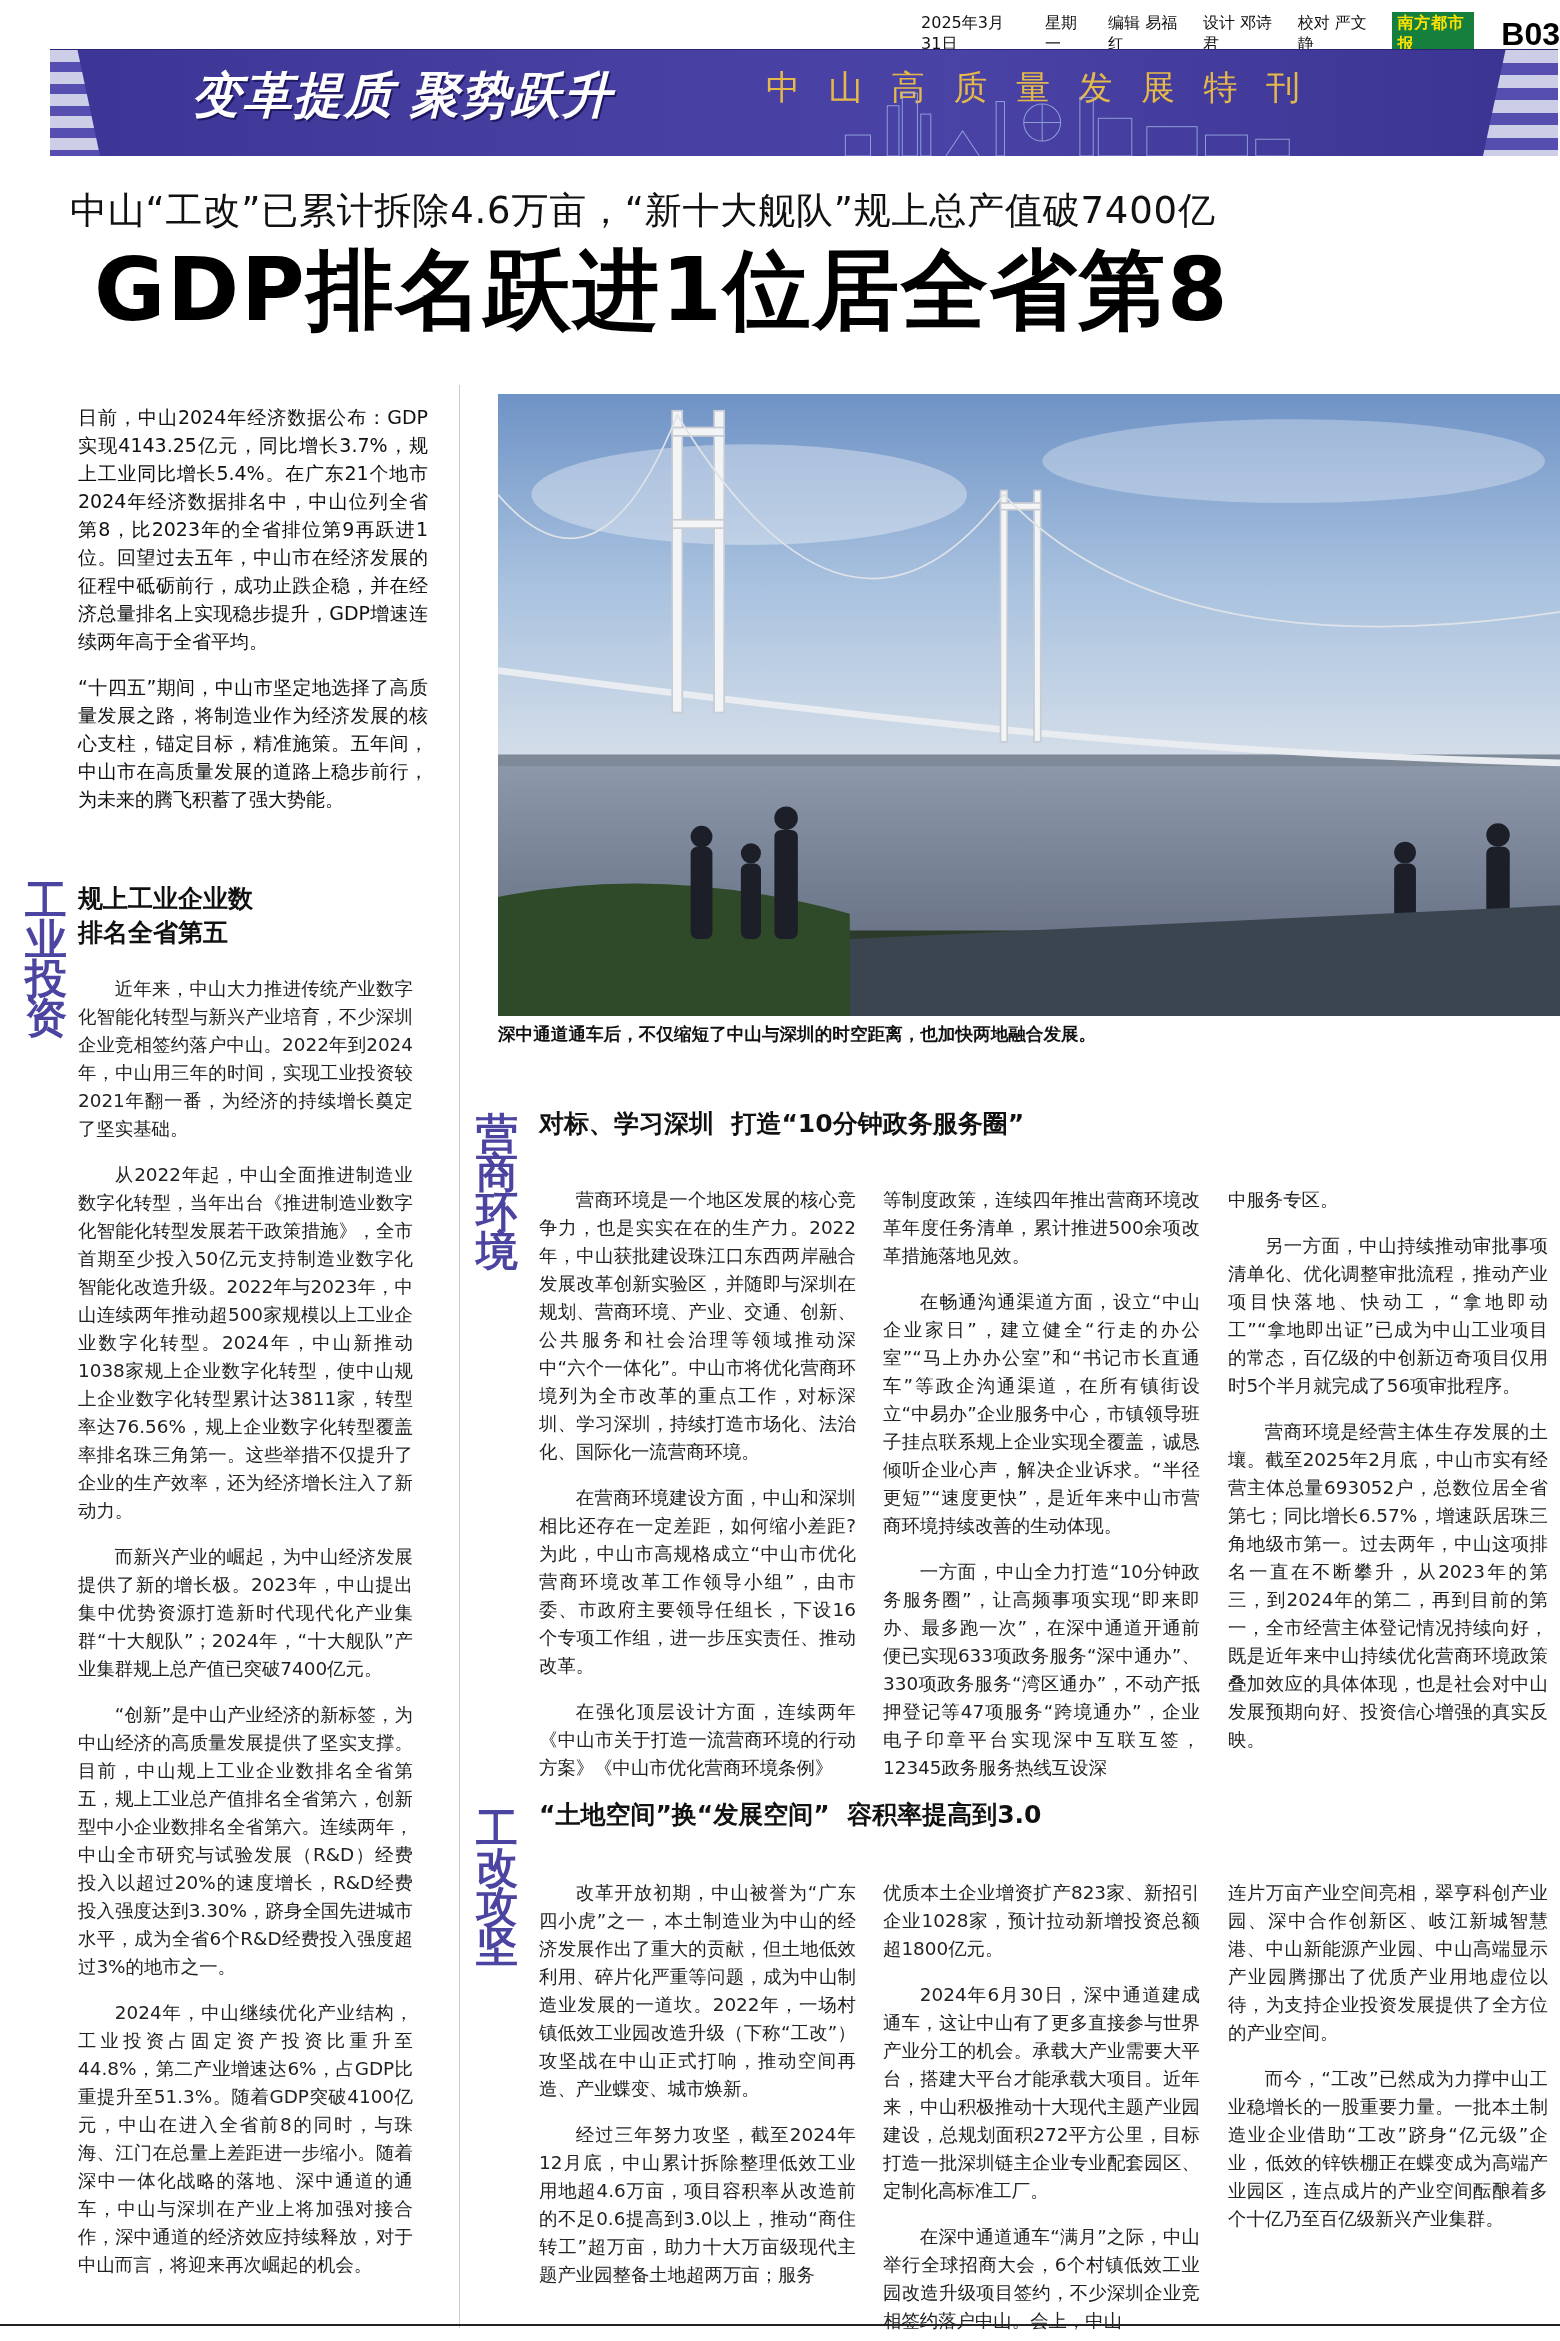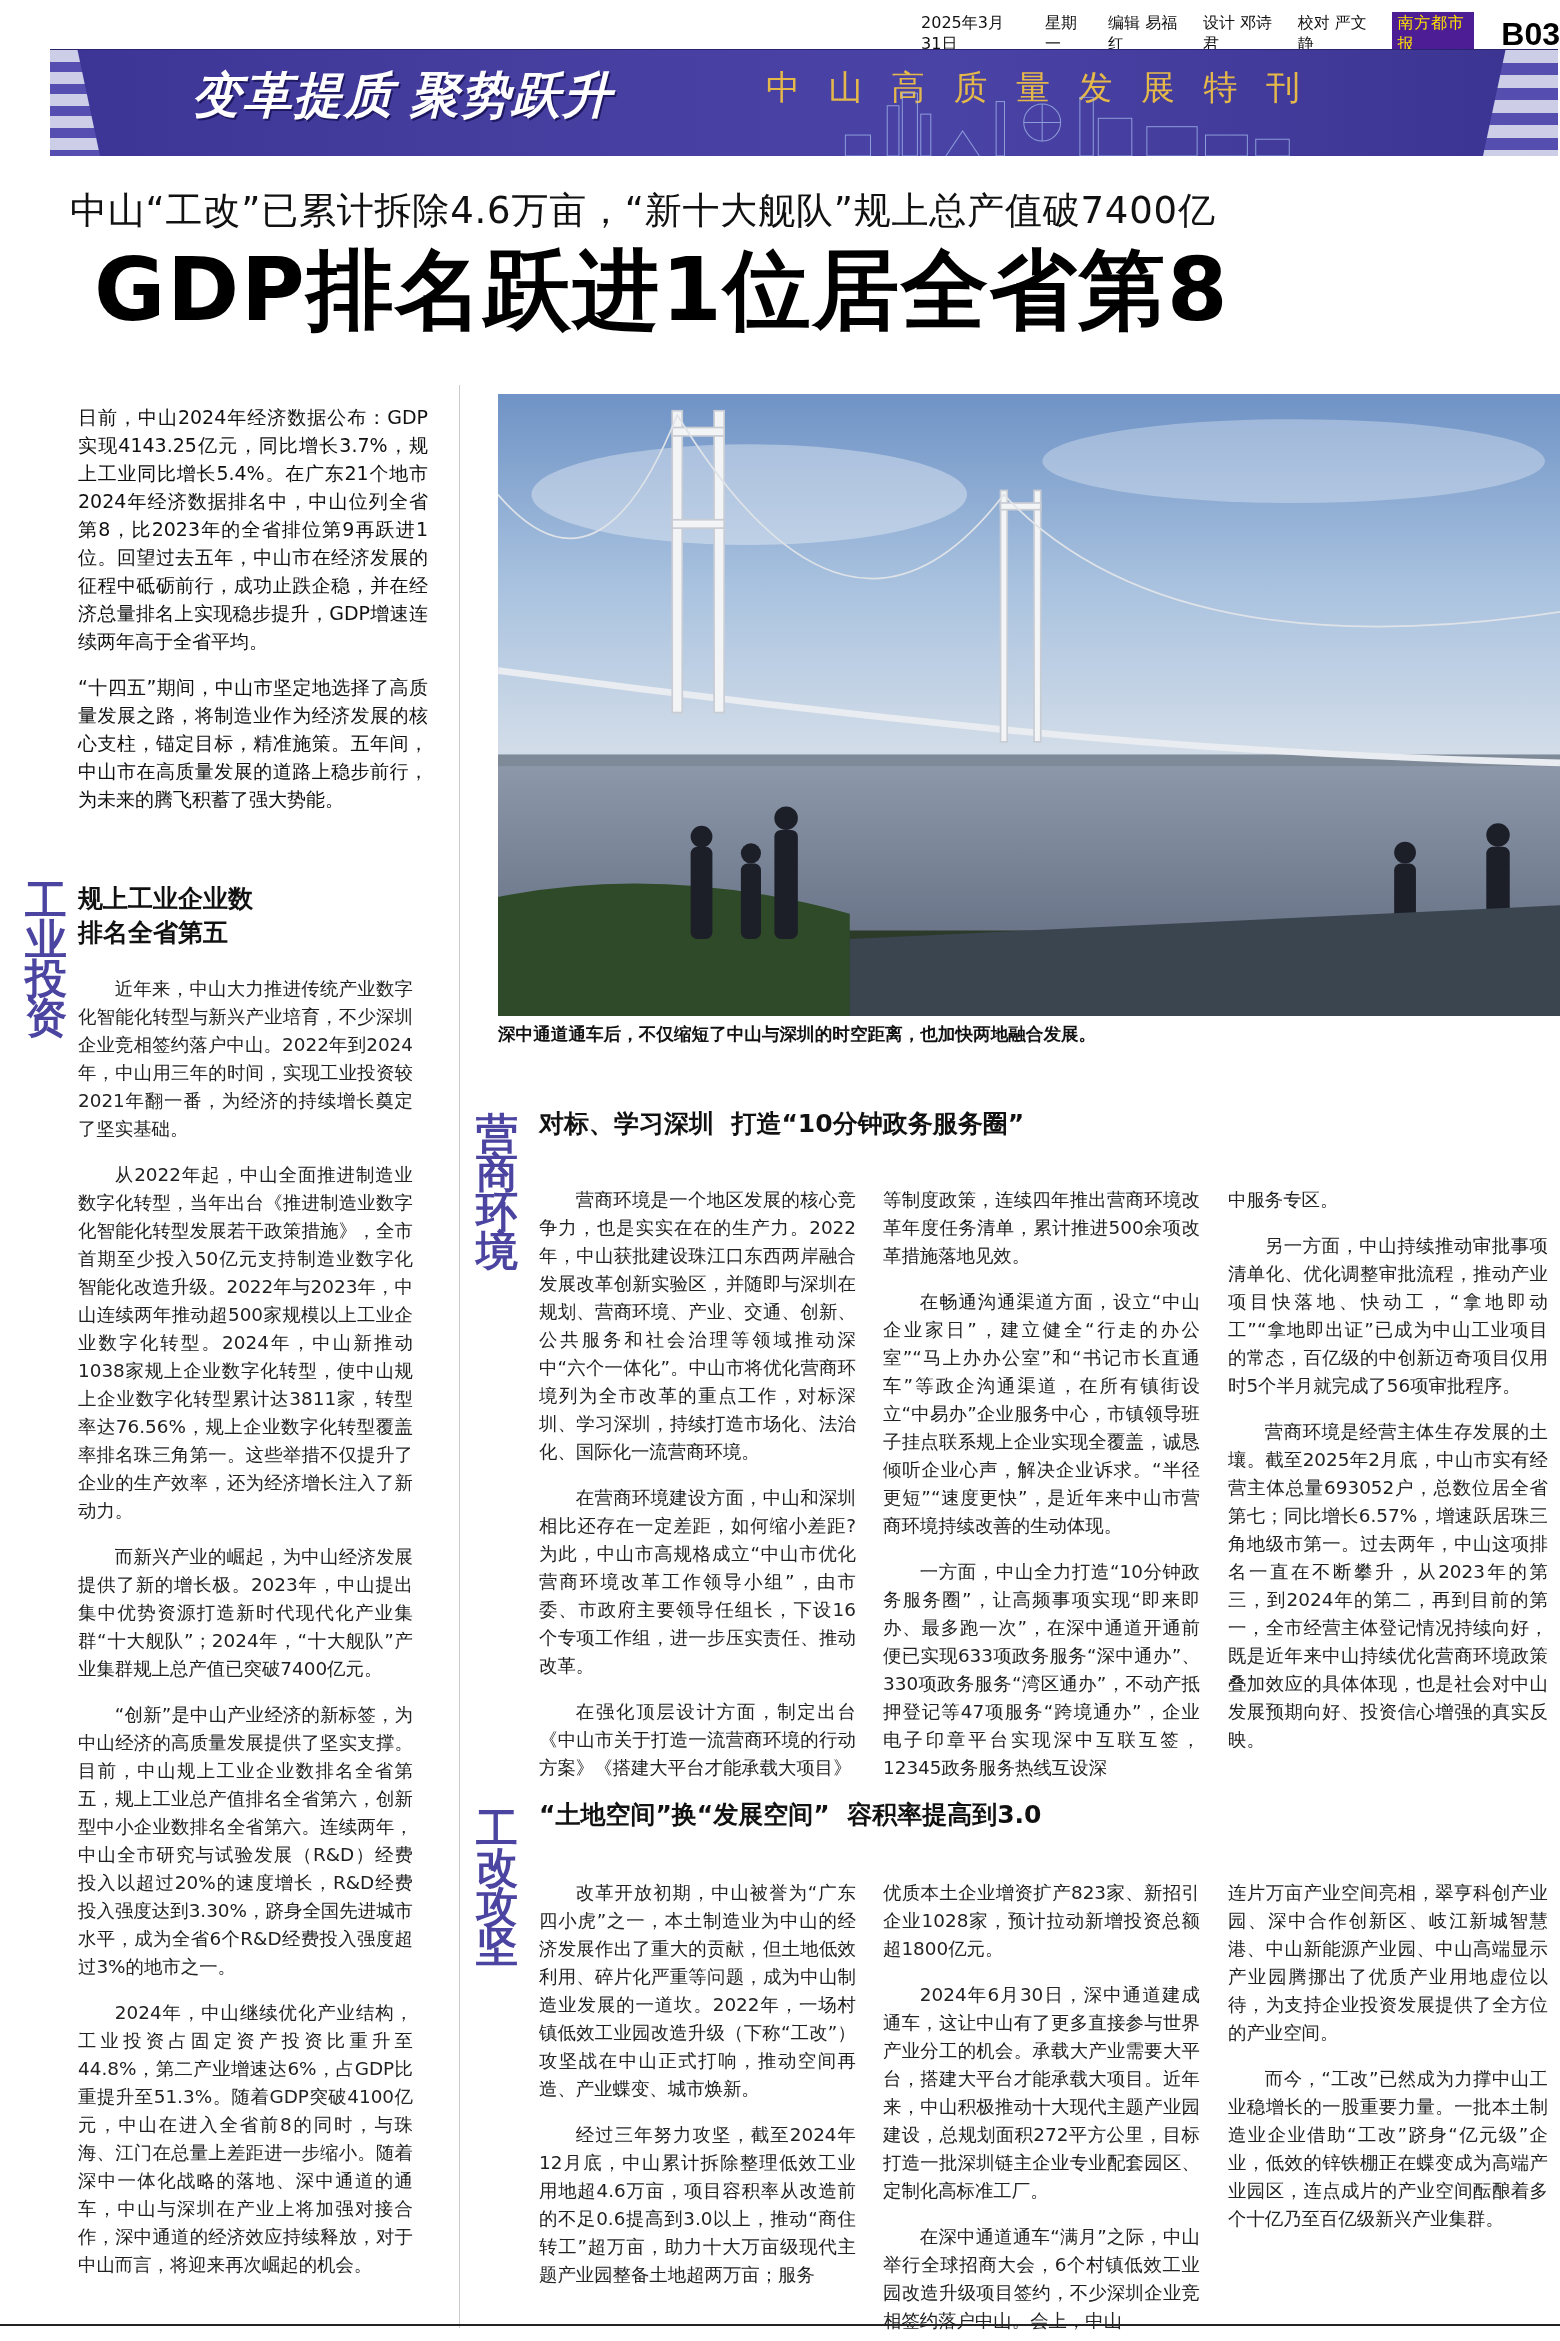--- a/index.html
+++ b/index.html
@@ -1,21 +1,21 @@
 <!DOCTYPE html>
 <html style="font-size:13.4px"><head>
 <meta charset="utf-8">
 <style>
   * { box-sizing: border-box; margin: 0; padding: 0; }
   html, body { width: 1560px; height: 2342px; background: #ffffff; overflow: hidden; }
   body { position: relative; font-family: "DejaVu Sans", "Liberation Sans", sans-serif; color: #1a1a1a; }
 
   
   .masthead { position: absolute; left: 921px; top: 17px; width: 639px; height: 34px; display: flex; align-items: center; justify-content: flex-end; gap: 22px; font-size: 16px; color: #111; }
-  .masthead .paper-logo { background: #4c1d95; color: #ffe100; font-weight: normal; padding: 0.8px 5px; font-size: 16px; letter-spacing: 0.8px; }
+  .masthead .paper-logo { background: #15803d; color: #ffe100; font-weight: bold; padding: 0.8px 5px; font-size: 16px; letter-spacing: 0.8px; }
   .masthead .page-no { font-family: "Liberation Sans", sans-serif; font-weight: bold; font-size: 32px; color: #000; margin-left: 5px; }
 
   
   .banner { position: absolute; left: 50px; top: 49px; width: 1508px; height: 107px; background: linear-gradient(90deg, #3c3596 0%, #463e9f 30%, #4a43a6 60%, #3a3390 100%); overflow: hidden; border-top: 1.7px solid #2a2470; }
   .banner .stripes-left, .banner .stripes-right { position: absolute; top: 0; width: 50px; height: 100%; }
   .banner .stripes-left { left: 0; background: repeating-linear-gradient(180deg, #e6e8f5 0 11.7px, #5a53b5 11.7px 22px); opacity: .85; clip-path: polygon(0 0, 55% 0, 100% 100%, 0 100%); }
   .banner .stripes-right { right: 0; width: 75px; background: repeating-linear-gradient(180deg, #e6e8f5 0 13.4px, #5a53b5 13.4px 25px); opacity: .85; clip-path: polygon(30% 0, 100% 0, 100% 100%, 0 100%); }
   .banner .slogan { position: absolute; left: 142px; top: 13.4px; font-size: 49px; font-weight: bold; color: #fff; font-style: italic; letter-spacing: 1.7px; text-shadow: 1.7px 1.7px 0 #1e1860; font-family: Liberation Sans, sans-serif; }
   .banner .special { position: absolute; left: 716px; top: 15px; font-size: 34px; color: #e5b84a; letter-spacing: 28.5px; font-family: "DejaVu Serif", serif; }
   .banner .skyline { position: absolute; left: 787px; bottom: 0; width: 469px; height: 67px; }
@@ -158,21 +158,21 @@
 <div class="vrule" style="left:459px; top:385px; height:1943px;"></div>
 
 <div class="side-tag" style="left:476px; top:1114px;">
   <span>营商环境</span>
 </div>
 <div class="sec-title" style="left:539px; top:1107px; white-space:pre;">对标、学习深圳  打造“10分钟政务服务圈”</div>
 
 <div class="col" style="left:539px; top:1168px; width:317px;">
   <p>营商环境是一个地区发展的核心竞争力，也是实实在在的生产力。2022年，中山获批建设珠江口东西两岸融合发展改革创新实验区，并随即与深圳在规划、营商环境、产业、交通、创新、公共服务和社会治理等领域推动深中“六个一体化”。中山市将优化营商环境列为全市改革的重点工作，对标深圳、学习深圳，持续打造市场化、法治化、国际化一流营商环境。</p>
   <p>在营商环境建设方面，中山和深圳相比还存在一定差距，如何缩小差距?为此，中山市高规格成立“中山市优化营商环境改革工作领导小组”，由市委、市政府主要领导任组长，下设16个专项工作组，进一步压实责任、推动改革。</p>
-  <p>在强化顶层设计方面，制定出台《中山市关于打造一流营商环境的行动方案》《搭建大平台才能承载大项目》</p>
+  <p>在强化顶层设计方面，连续两年《中山市关于打造一流营商环境的行动方案》《中山市优化营商环境条例》</p>
 </div>
 <div class="col" style="left:883px; top:1168px; width:317px;">
   <p class="noindent">等制度政策，连续四年推出营商环境改革年度任务清单，累计推进500余项改革措施落地见效。</p>
   <p>在畅通沟通渠道方面，设立“中山企业家日”，建立健全“行走的办公室”“马上办办公室”和“书记市长直通车”等政企沟通渠道，在所有镇街设立“中易办”企业服务中心，市镇领导班子挂点联系规上企业实现全覆盖，诚恳倾听企业心声，解决企业诉求。“半径更短”“速度更快”，是近年来中山市营商环境持续改善的生动体现。</p>
   <p>一方面，中山全力打造“10分钟政务服务圈”，让高频事项实现“即来即办、最多跑一次”，在深中通道开通前便已实现633项政务服务“深中通办”、330项政务服务“湾区通办”，不动产抵押登记等47项服务“跨境通办”，企业电子印章平台实现深中互联互签，12345政务服务热线互设深</p>
 </div>
 <div class="col" style="left:1228px; top:1168px; width:320px;">
   <p class="noindent">中服务专区。</p>
   <p>另一方面，中山持续推动审批事项清单化、优化调整审批流程，推动产业项目快落地、快动工，“拿地即动工”“拿地即出证”已成为中山工业项目的常态，百亿级的中创新迈奇项目仅用时5个半月就完成了56项审批程序。</p>
   <p>营商环境是经营主体生存发展的土壤。截至2025年2月底，中山市实有经营主体总量693052户，总数位居全省第七；同比增长6.57%，增速跃居珠三角地级市第一。过去两年，中山这项排名一直在不断攀升，从2023年的第三，到2024年的第二，再到目前的第一，全市经营主体登记情况持续向好，既是近年来中山持续优化营商环境政策叠加效应的具体体现，也是社会对中山发展预期向好、投资信心增强的真实反映。</p>

